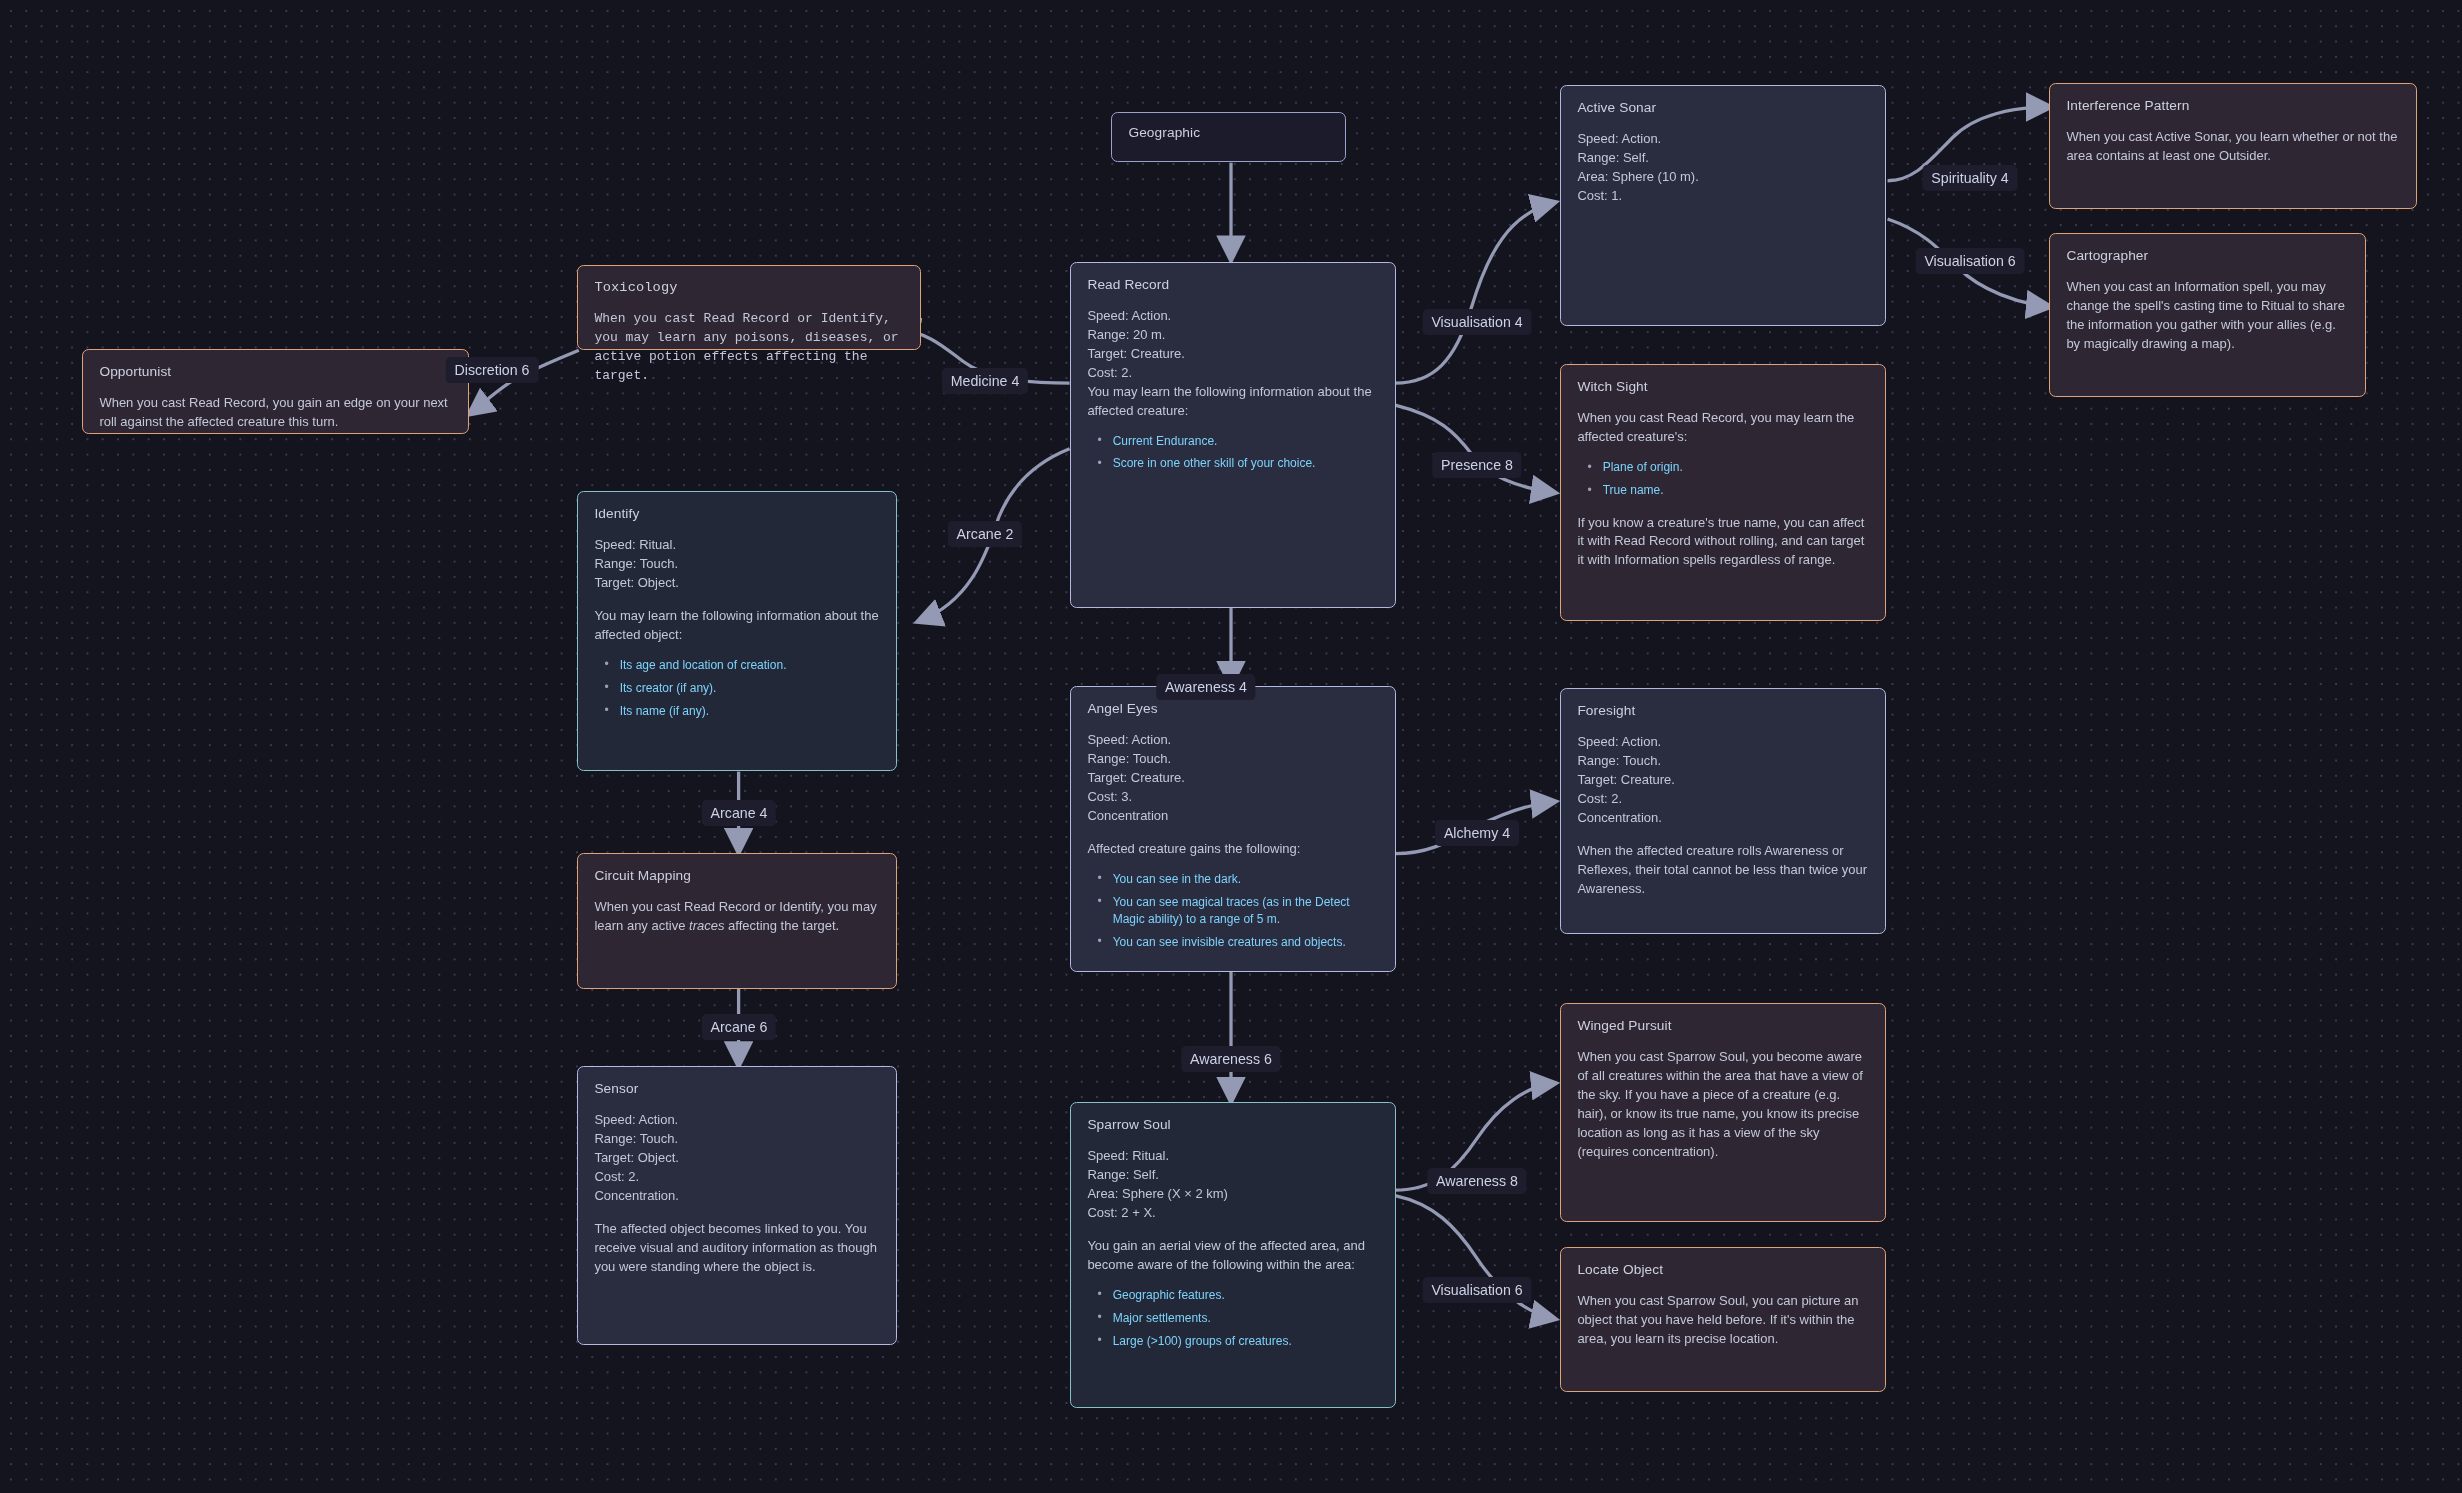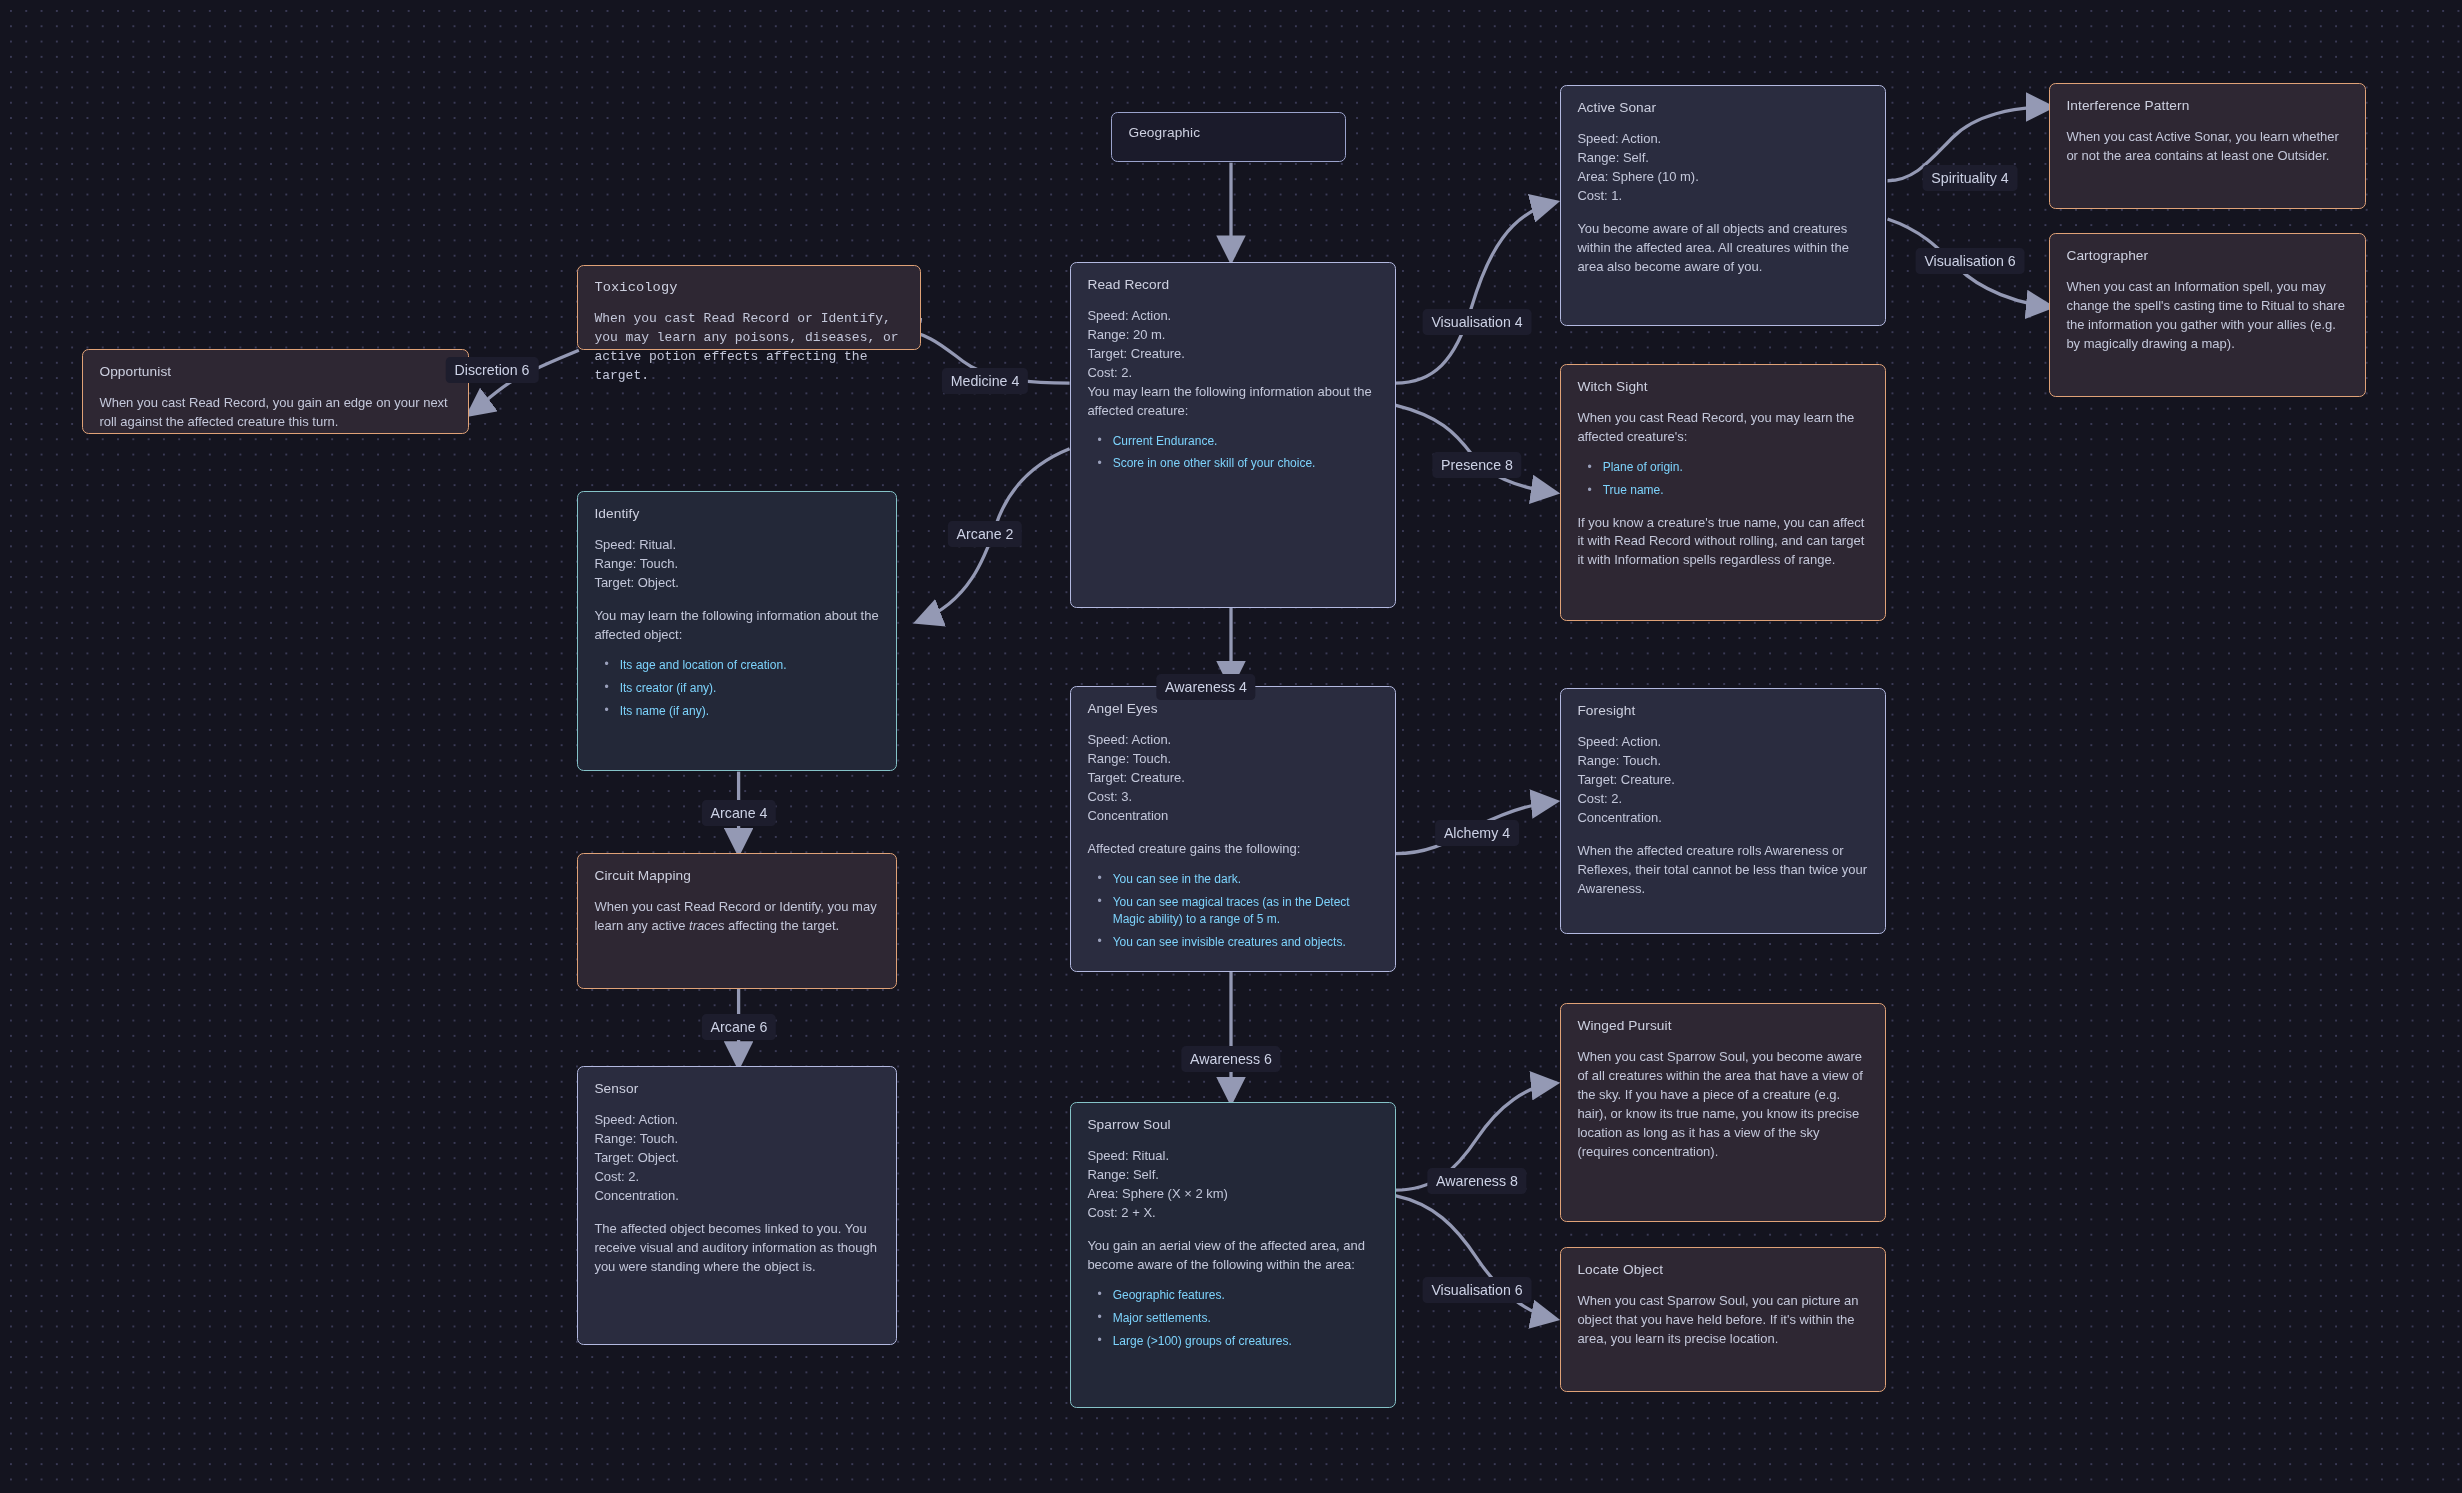--- a/index.html
+++ b/index.html
@@ -189,21 +189,20 @@
       <li>Large (&gt;100) groups of creatures.</li>
     </ul>
   </div>
 
   <div class="node v-spell" style="left:1560px;top:85px;width:326px;height:241px;">
     <div class="title">Active Sonar</div>
     <div class="line">Speed: Action.</div>
     <div class="line">Range: Self.</div>
     <div class="line">Area: Sphere (10 m).</div>
     <div class="line">Cost: 1.</div>
-    <div class="para">You become aware of all objects and creatures within the affected area. All creatures within the area also become aware of you.</div>
   </div>
 
   <div class="node v-perk" style="left:1560px;top:364px;width:326px;height:257px;">
     <div class="title">Witch Sight</div>
     <div class="line">When you cast Read Record, you may learn the affected creature's:</div>
     <ul>
       <li>Plane of origin.</li>
       <li>True name.</li>
     </ul>
     <div class="para">If you know a creature's true name, you can affect it with Read Record without rolling, and can target it with Information spells regardless of range.</div>
@@ -212,21 +211,21 @@
   <div class="node v-spell" style="left:1560px;top:688px;width:326px;height:246px;">
     <div class="title">Foresight</div>
     <div class="line">Speed: Action.</div>
     <div class="line">Range: Touch.</div>
     <div class="line">Target: Creature.</div>
     <div class="line">Cost: 2.</div>
     <div class="line">Concentration.</div>
     <div class="para">When the affected creature rolls Awareness or Reflexes, their total cannot be less than twice your Awareness.</div>
   </div>
 
-  <div class="node v-perk" style="left:2049px;top:83px;width:317px;height:126px;">
+  <div class="node v-perk" style="left:2049px;top:83px;width:368px;height:126px;">
     <div class="title">Interference Pattern</div>
     <div class="line">When you cast Active Sonar, you learn whether or not the area contains at least one Outsider.</div>
   </div>
 
   <div class="node v-perk" style="left:2049px;top:233px;width:317px;height:164px;">
     <div class="title">Cartographer</div>
     <div class="line">When you cast an Information spell, you may change the spell's casting time to Ritual to share the information you gather with your allies (e.g. by magically drawing a map).</div>
   </div>
 
   <div class="node v-perk" style="left:1560px;top:1003px;width:326px;height:219px;">

